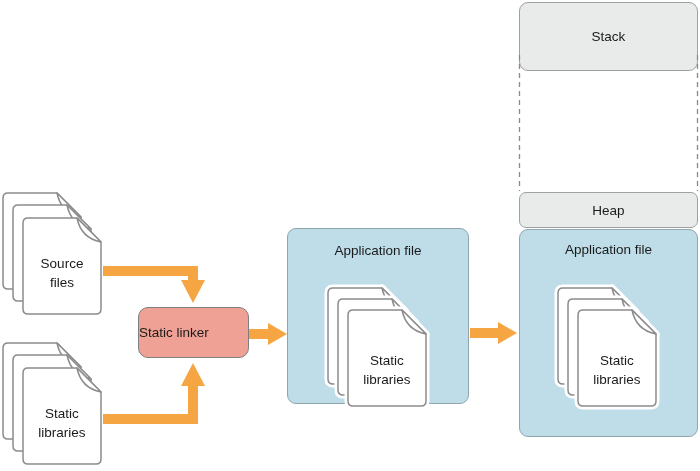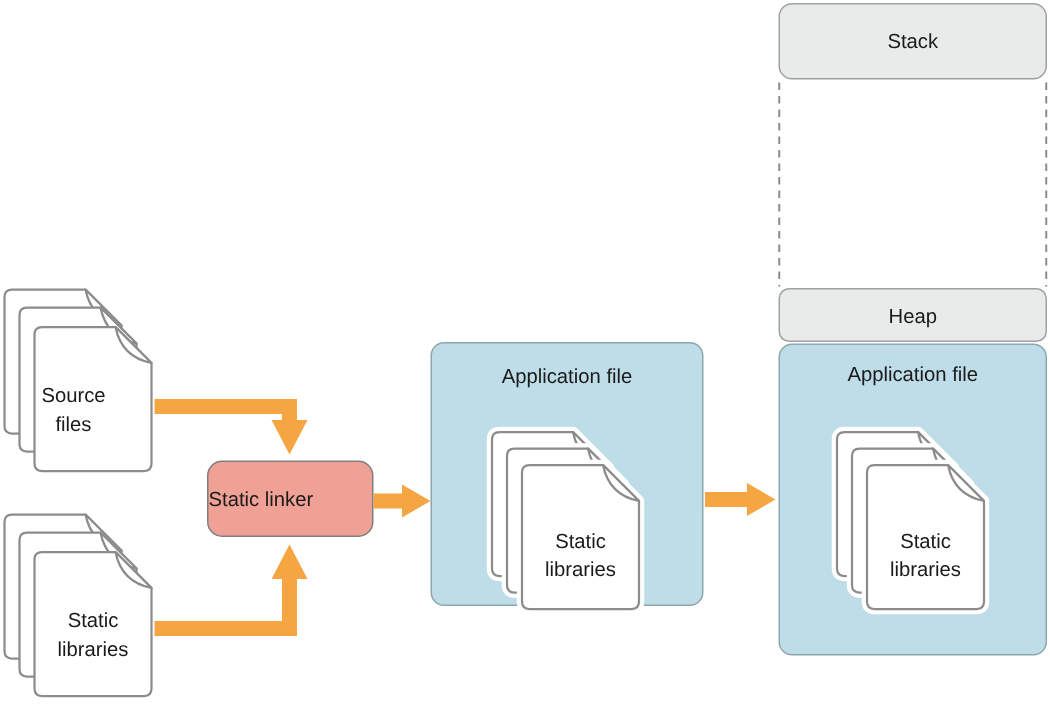--- a/index.html
+++ b/index.html
@@ -13,21 +13,21 @@
     --text-color:#1A1A1A;
   }
   html,body{margin:0;padding:0;background:#fff;}
   #stage{
     position:relative;width:700px;height:471px;background:#fff;overflow:hidden;
     font-family:"Liberation Sans","DejaVu Sans",sans-serif;color:var(--text-color);
     font-size:13.5px;line-height:19px;
   }
   .abs{position:absolute;box-sizing:border-box;}
   .box{border-radius:9px;z-index:1;}
-  .box-stack{left:519px;top:2px;width:179px;height:51px;background:var(--memory-gray);
+  .box-stack{left:519px;top:2px;width:179px;height:69px;background:var(--memory-gray);
     border:1px solid var(--gray-border);display:flex;align-items:center;justify-content:center;}
   .box-heap{left:519px;top:192px;width:179px;height:36px;background:var(--memory-gray);
     border:1px solid var(--gray-border);border-radius:7px;display:flex;align-items:center;justify-content:center;}
   .box-appcode{left:519px;top:229px;width:179px;height:208px;background:var(--box-blue);
     border:1px solid var(--blue-border);}
   .box-appfile{left:287px;top:228px;width:182px;height:176px;background:var(--box-blue);
     border:1px solid var(--blue-border);}
   .box-linker{left:138px;top:307px;width:111px;height:51px;background:var(--linker-salmon);
     border:1.5px solid #7F7F7F;border-radius:10px;display:flex;align-items:center;justify-content:flex-start;}
   .box-title{position:absolute;left:0;right:0;top:12px;text-align:center;}
@@ -126,21 +126,21 @@
     <g transform="translate(558,288)">
       <use href="#page" class="halo" x="0" y="0"></use>
         <use href="#page" class="pg" x="0" y="0"></use>
       <use href="#page" class="halo" x="10" y="11"></use>
         <use href="#page" class="pg" x="10" y="11"></use>
       <use href="#page" class="halo" x="20" y="22"></use>
         <use href="#page" class="pg" x="20" y="22"></use>
     </g>
   </svg>
 
-  <div class="abs doc-label l-left" style="left:10px;top:218px;text-align:center;">
+  <div class="abs doc-label l-left" style="left:23px;top:218px;text-align:center;">
     <span>Source files</span>
   </div>
 
   <div class="abs doc-label l-left" style="left:23px;top:368px;">
     <span>Static libraries</span>
   </div>
 
   <div class="abs doc-label l-blue" style="left:348px;top:310px;">
     <span>Static libraries</span>
   </div>

